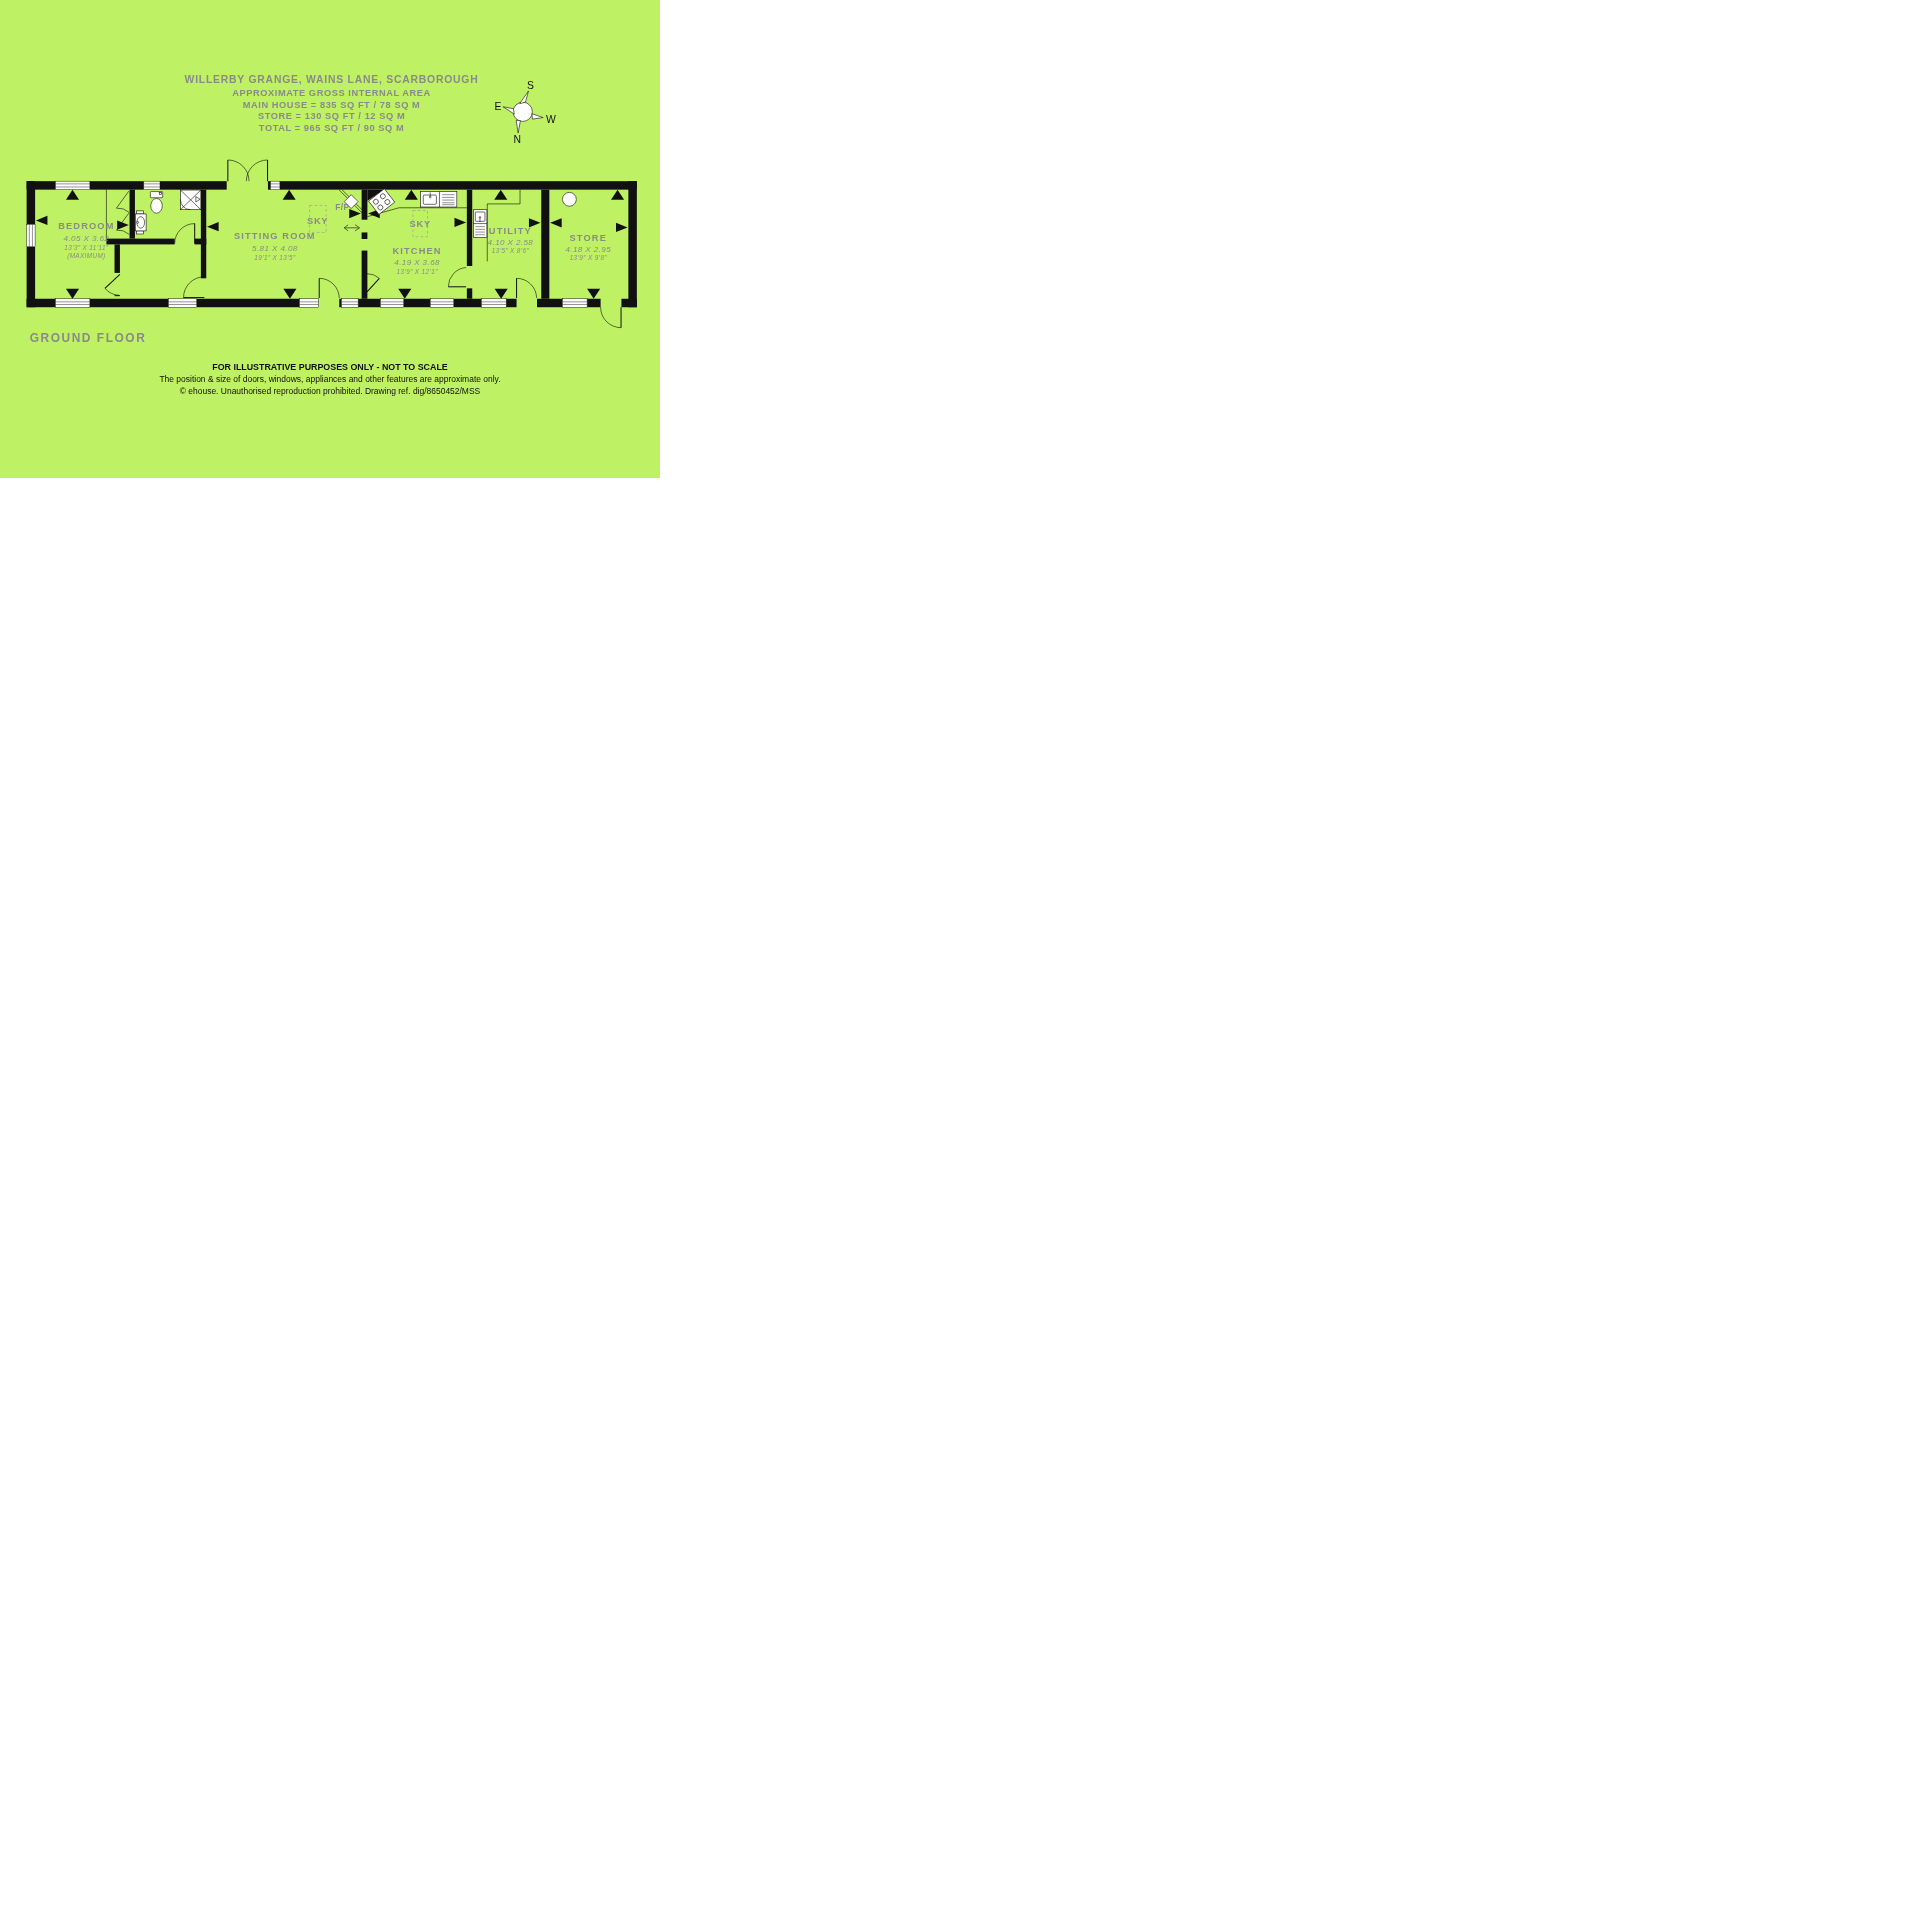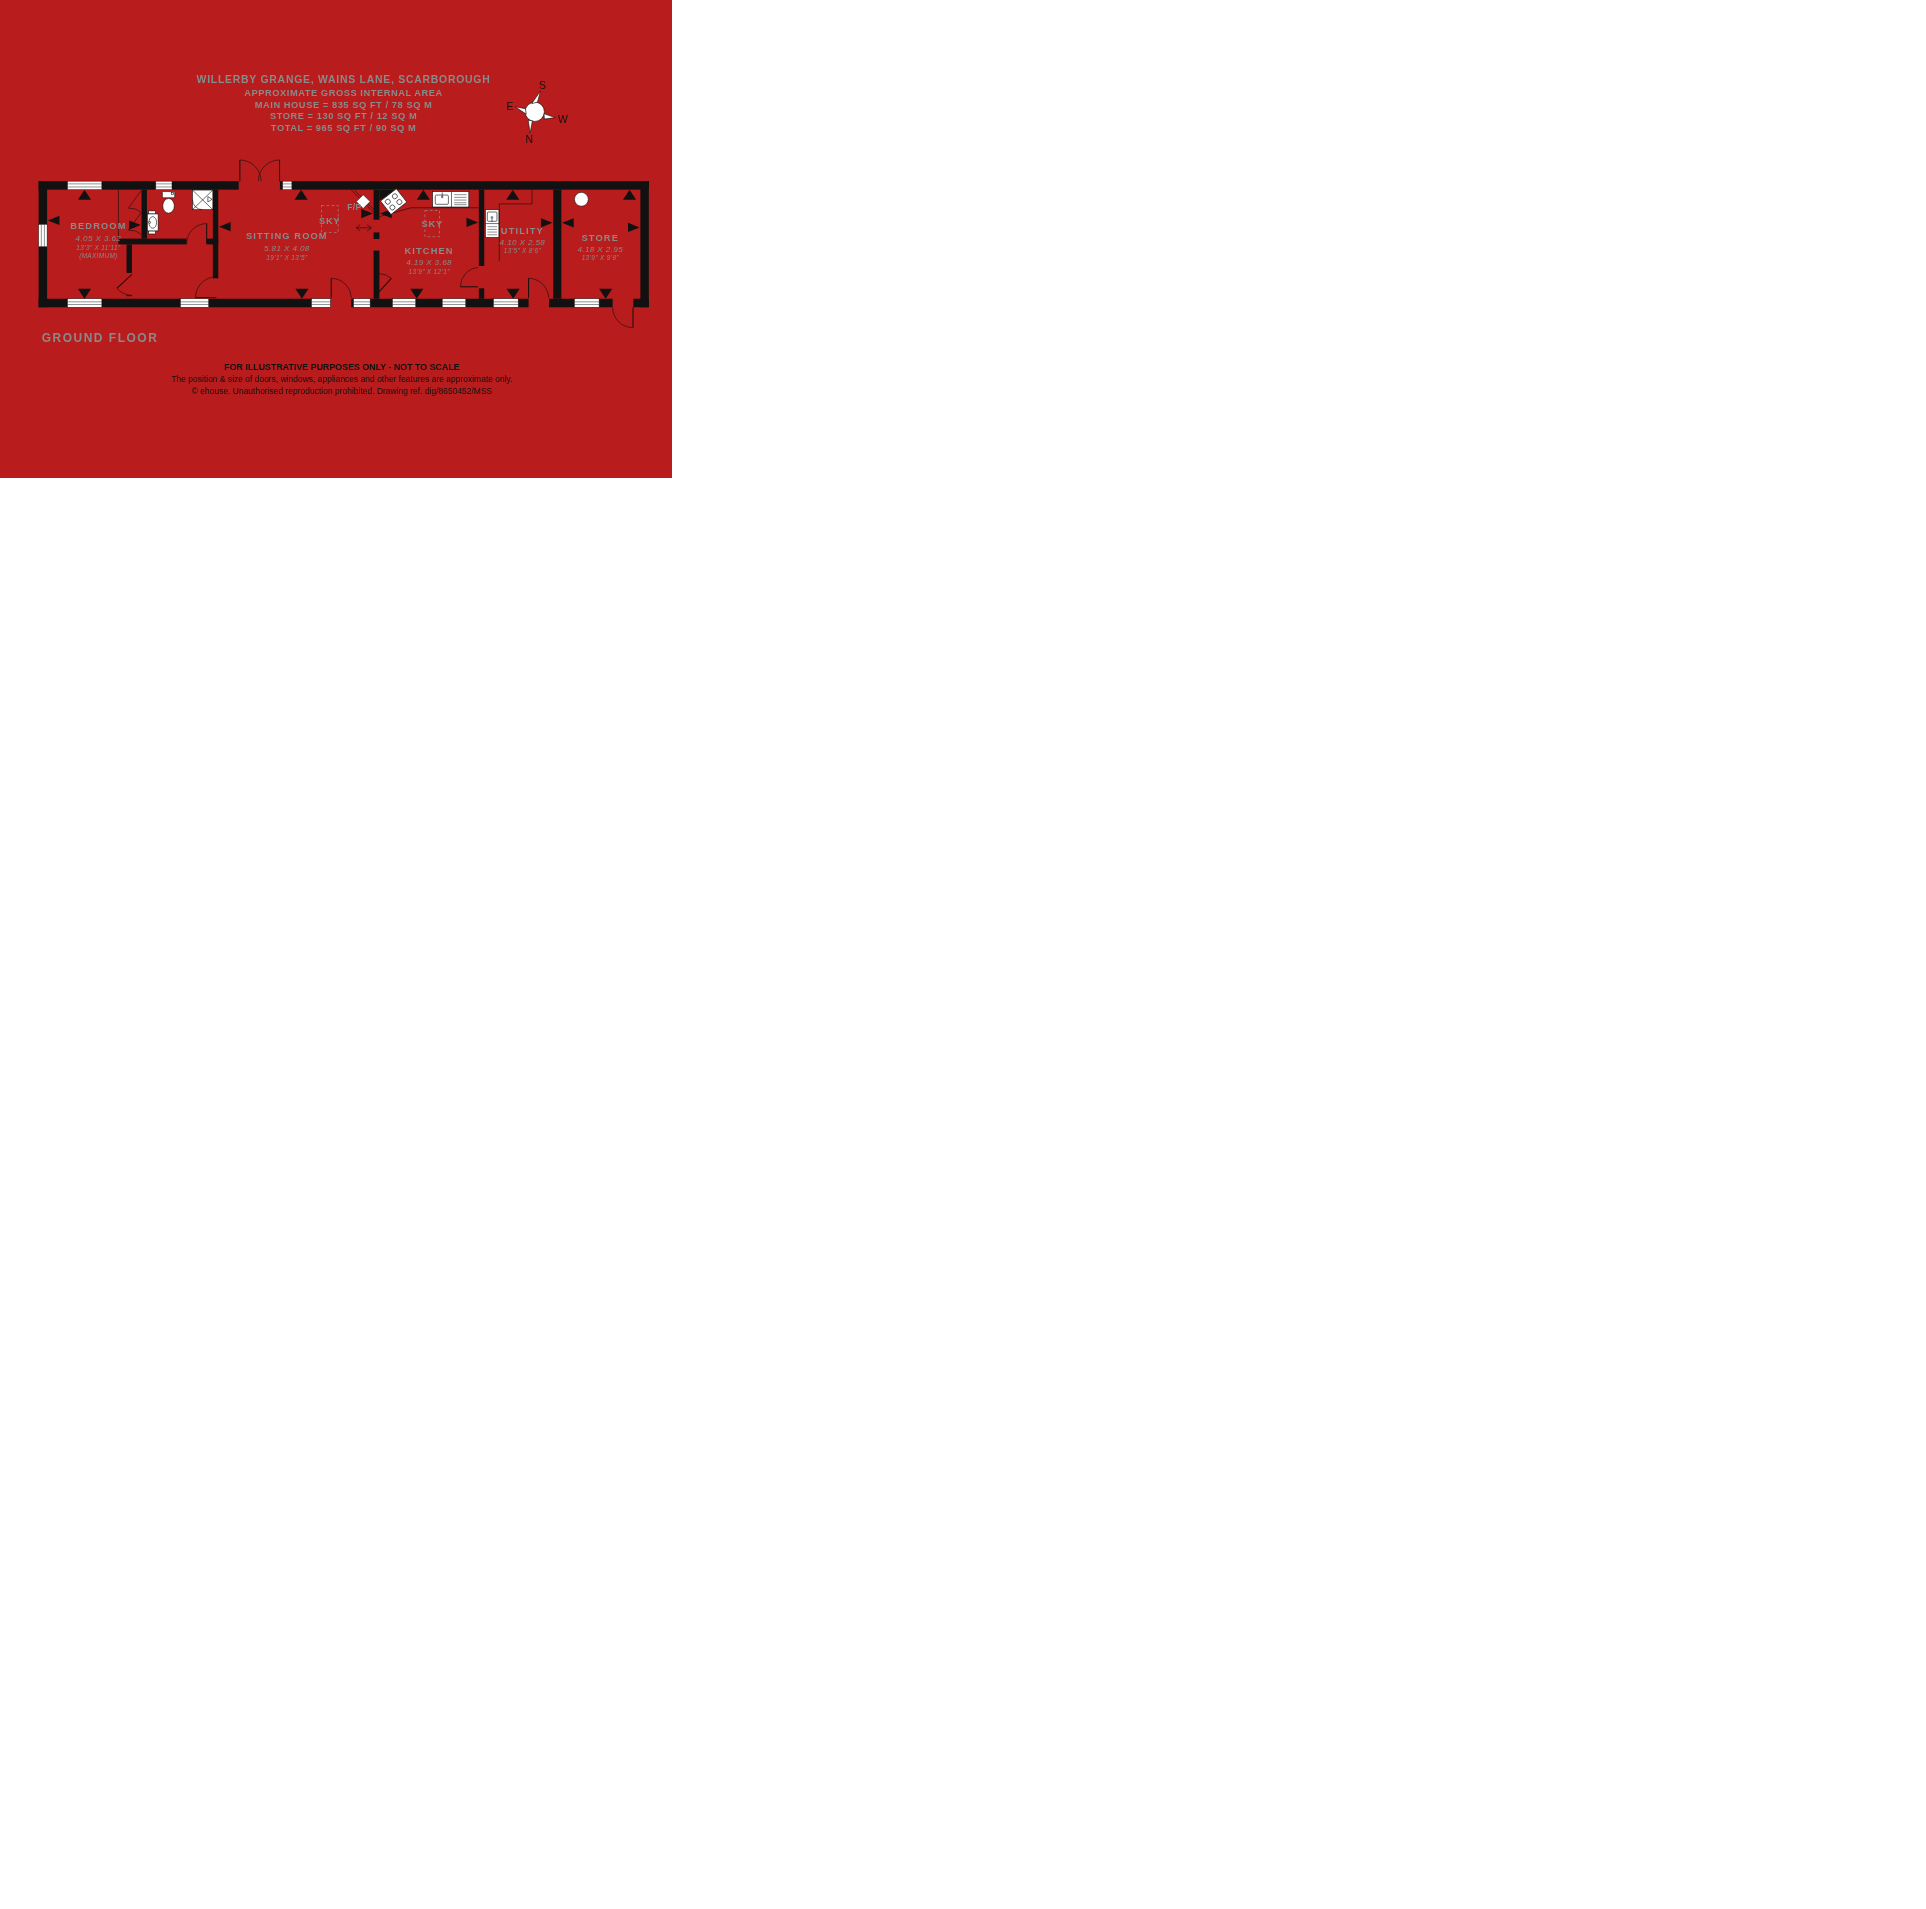--- a/index.html
+++ b/index.html
@@ -1,17 +1,17 @@
 <!DOCTYPE html>
 <html style="font-size:6.2px"><head>
 <meta charset="utf-8">
 <style>
   html,body{margin:0;padding:0;background:#ffffff;}
-  .page{position:relative;width:660px;height:478px;background:#b91c1c;overflow:hidden;
-        font-family:"Liberation Sans",sans-serif;padding-left:12px;}
+  .page{position:relative;width:660px;height:478px;background:#bef264;overflow:hidden;
+        font-family:"Liberation Sans",sans-serif;}
   svg text{font-family:"Liberation Sans",sans-serif;}
   .gray{fill:#8a8a8a;}
   .ink{fill:#111111;}
   .roomname{font-size:24px;font-weight:600;letter-spacing:3px;}
   .dimsm{font-size:21px;font-style:italic;letter-spacing:1px;}
   .dimsf{font-size:16.5px;font-style:italic;letter-spacing:1px;}
   .titleline1{font-size:27px;font-weight:700;letter-spacing:2px;}
   .titleline{font-size:24px;font-weight:700;letter-spacing:1.5px;}
   .floorlbl{font-size:31px;font-weight:600;letter-spacing:4px;}
   .skylbl{font-size:24px;font-weight:600;letter-spacing:2px;}

